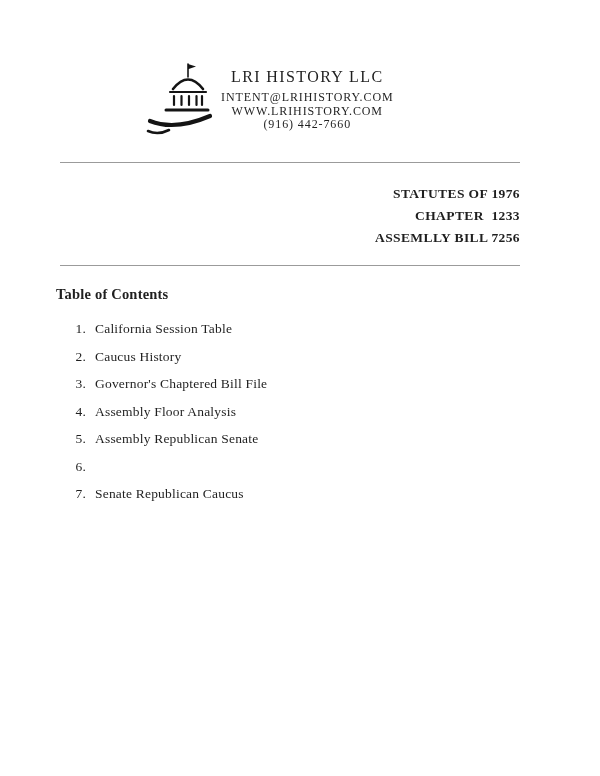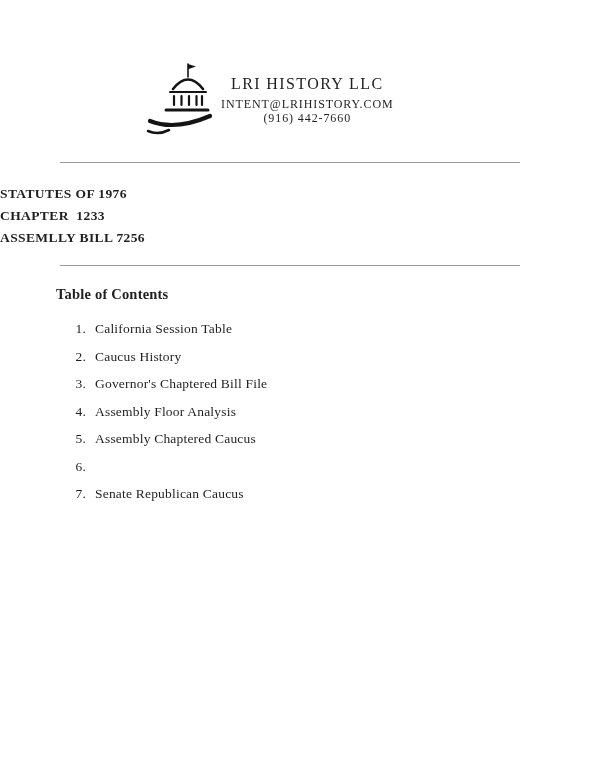--- a/index.html
+++ b/index.html
@@ -56,20 +56,21 @@
     border: none;
     border-top: 1px solid #9b9b9b;
     height: 0;
     margin: 0 80px 0 60px;
   }
   .rule-1 { margin-top: 22px; }
   .rule-2 { margin-top: 16px; }
 
   
   .reference {
+    text-align: right;
     margin: 20px 80px 0 0;
     font-weight: bold;
     font-size: 13.5px;
     line-height: 22px;
     letter-spacing: 0.4px;
   }
   .reference-line {
     white-space: pre-wrap;
   }
 
@@ -125,20 +126,21 @@
           <line x1="23" y1="50" x2="65" y2="50" stroke-width="3"></line>
 
           <path d="M7,61 Q32,71 67,56" stroke-width="4.2"></path>
           <path d="M5,71 Q15,75.5 26,70" stroke-width="2.6"></path>
         </g>
       </svg>
     </div>
     <div class="header-text">
       <div class="company-name">LRI HISTORY LLC</div>
       <div class="contact-line">INTENT@LRIHISTORY.COM</div>
+      <div class="contact-line">WWW.LRIHISTORY.COM</div>
       <div class="contact-line">(916) 442-7660</div>
     </div>
   </div>
 
   <hr class="rule rule-1">
 
   <div class="reference">
     <div class="reference-line">STATUTES OF 1976</div>
     <div class="reference-line">CHAPTER  1233</div>
     <div class="reference-line">ASSEMLLY BILL 7256</div>
@@ -160,21 +162,21 @@
     <div class="toc-item">
       <span class="toc-num">3.</span>
       <span class="toc-label">Governor's Chaptered Bill File</span>
     </div>
     <div class="toc-item">
       <span class="toc-num">4.</span>
       <span class="toc-label">Assembly Floor Analysis</span>
     </div>
     <div class="toc-item">
       <span class="toc-num">5.</span>
-      <span class="toc-label">Assembly Chaptered Caucus</span>
+      <span class="toc-label">Assembly Republican Senate</span>
     </div>
     <div class="toc-item">
       <span class="toc-num">6.</span>
     </div>
     <div class="toc-item">
       <span class="toc-num">7.</span>
       <span class="toc-label">Senate Republican Caucus</span>
     </div>
   </div>
 

